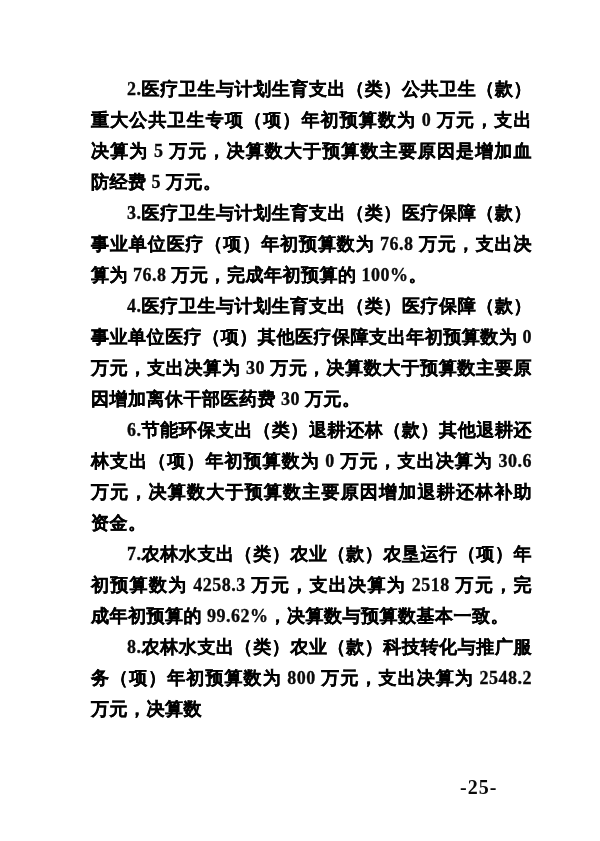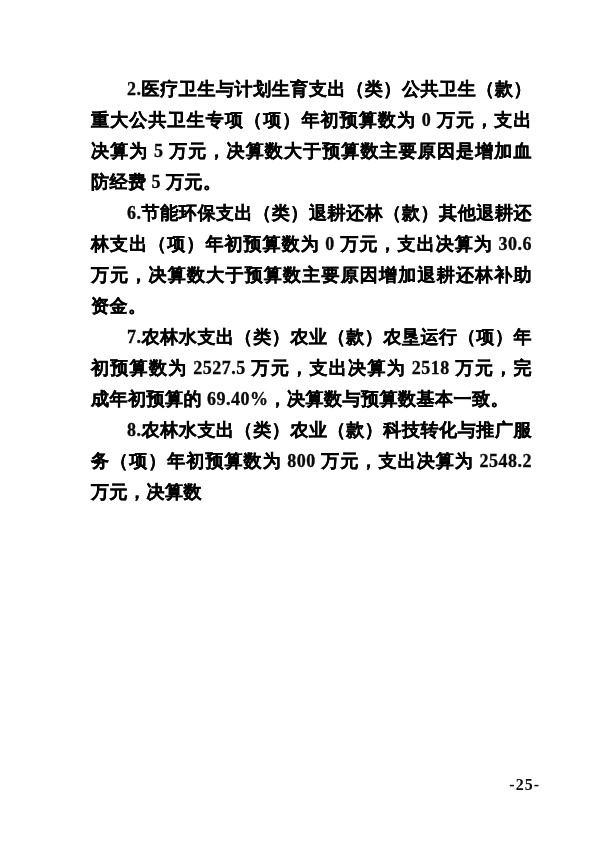--- a/index.html
+++ b/index.html
@@ -32,32 +32,34 @@
     text-indent: 2em;
     letter-spacing: 0.5px;
     word-break: break-all;
     -webkit-text-stroke: 0.3px #000;
   }
   .page-number {
     position: absolute;
     top: 776px;
     left: 460px;
     width: 80px;
-    text-align: right;
-    font-size: 16px;
+    text-align: left;
+    font-size: 20px;
     font-weight: bold;
     letter-spacing: 1px;
     font-family: "Liberation Serif", serif;
     color: #0a0a0a;
   }
 </style>
 </head>
 <body>
 
 <div class="page">
   <div class="text-block">
     <p>2.医疗卫生与计划生育支出（类）公共卫生（款）重大公共卫生专项（项）年初预算数为 0 万元，支出决算为 5 万元，决算数大于预算数主要原因是增加血防经费 5 万元。</p>
+    <p>3.医疗卫生与计划生育支出（类）医疗保障（款）事业单位医疗（项）年初预算数为 76.8 万元，支出决算为 76.8 万元，完成年初预算的 100%。</p>
+    <p>4.医疗卫生与计划生育支出（类）医疗保障（款）事业单位医疗（项）其他医疗保障支出年初预算数为 0 万元，支出决算为 30 万元，决算数大于预算数主要原因增加离休干部医药费 30 万元。</p>
     <p>6.节能环保支出（类）退耕还林（款）其他退耕还林支出（项）年初预算数为 0 万元，支出决算为 30.6 万元，决算数大于预算数主要原因增加退耕还林补助资金。</p>
-    <p>7.农林水支出（类）农业（款）农垦运行（项）年初预算数为 2527.5 万元，支出决算为 2518 万元，完成年初预算的 69.40%，决算数与预算数基本一致。</p>
+    <p>7.农林水支出（类）农业（款）农垦运行（项）年初预算数为 4258.3 万元，支出决算为 2518 万元，完成年初预算的 99.62%，决算数与预算数基本一致。</p>
     <p>8.农林水支出（类）农业（款）科技转化与推广服务（项）年初预算数为 800 万元，支出决算为 2548.2 万元，决算数</p>
   </div>
   <div class="page-number">-25-</div>
 </div>
 
 </body></html>

